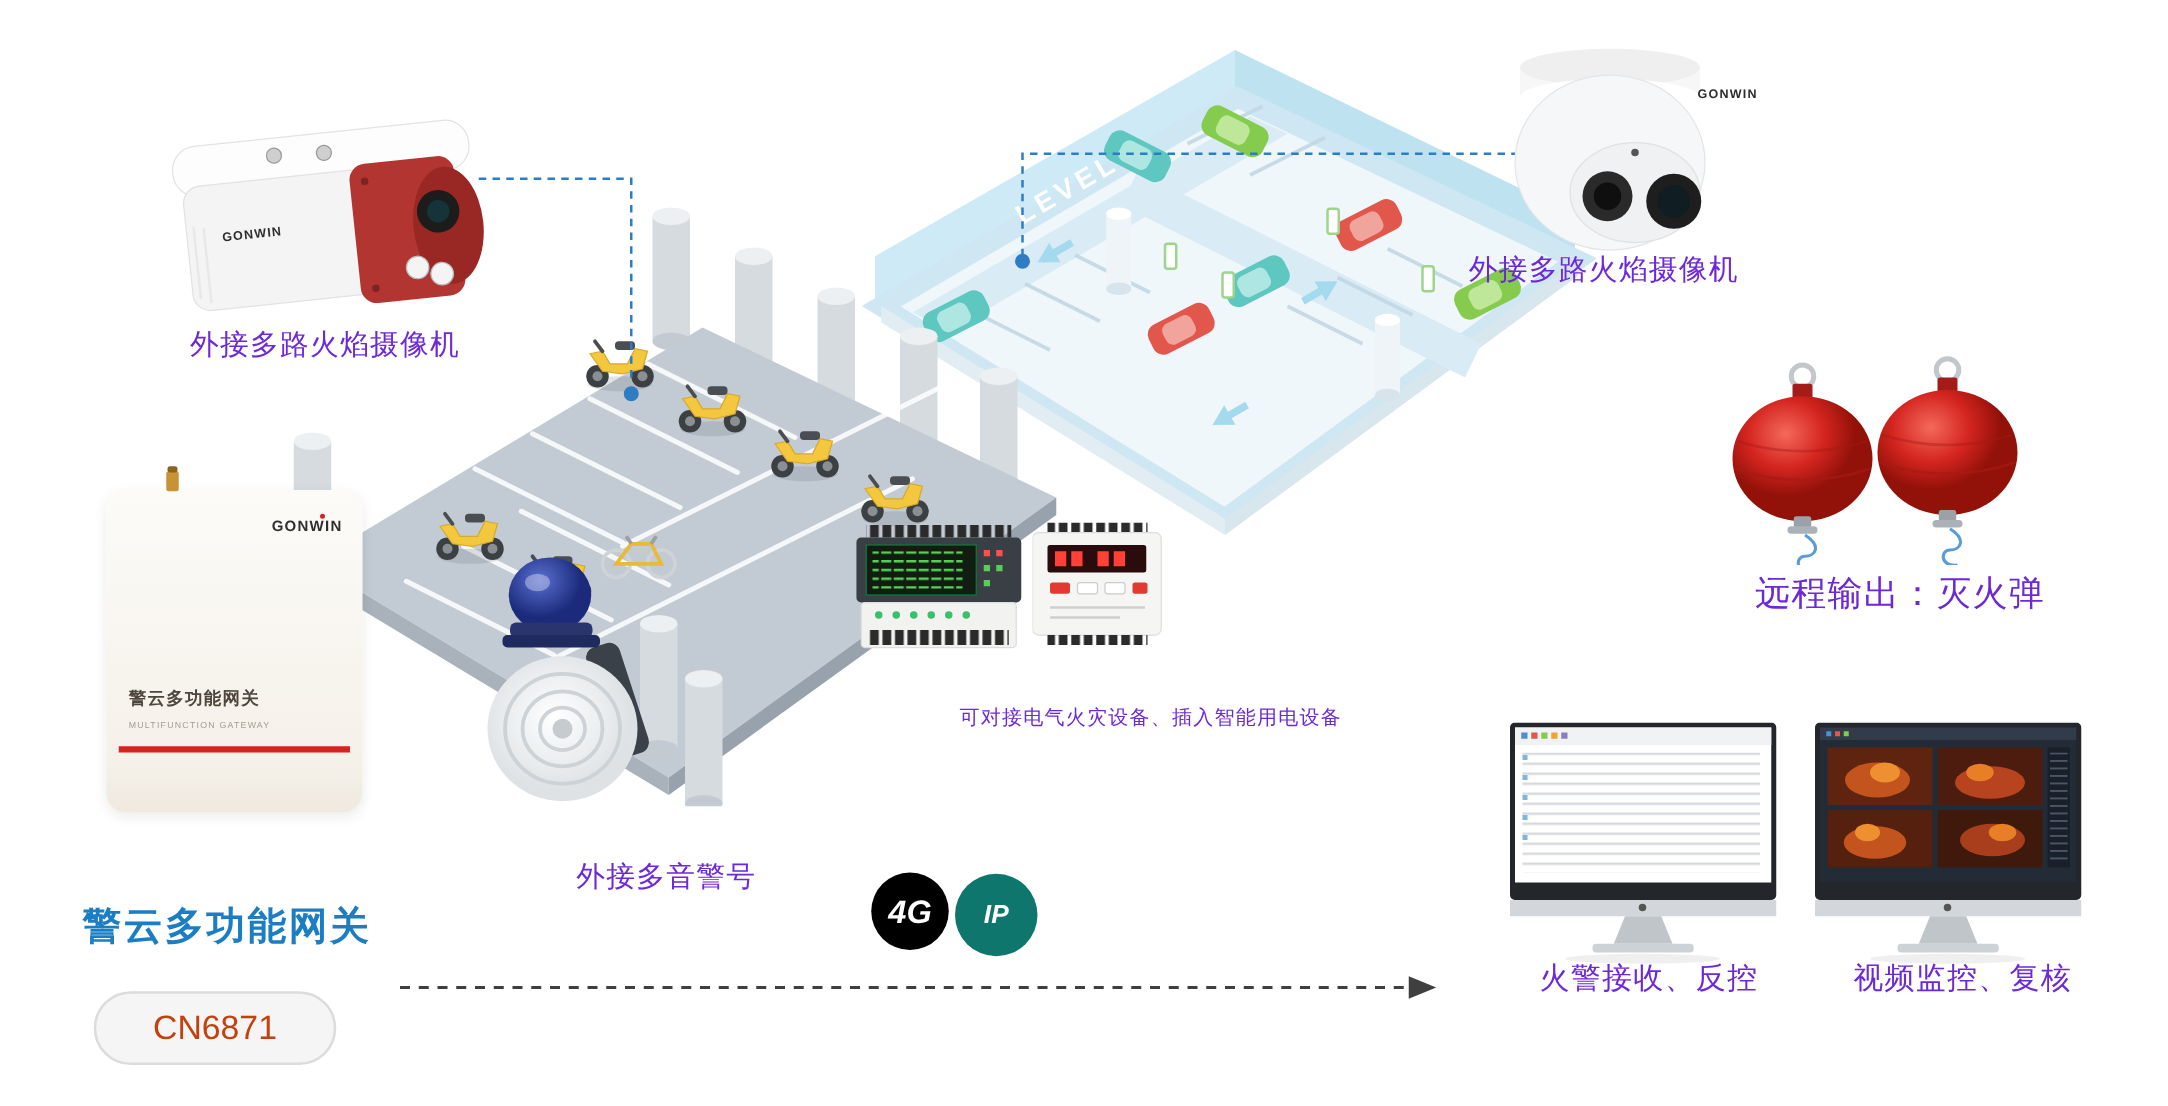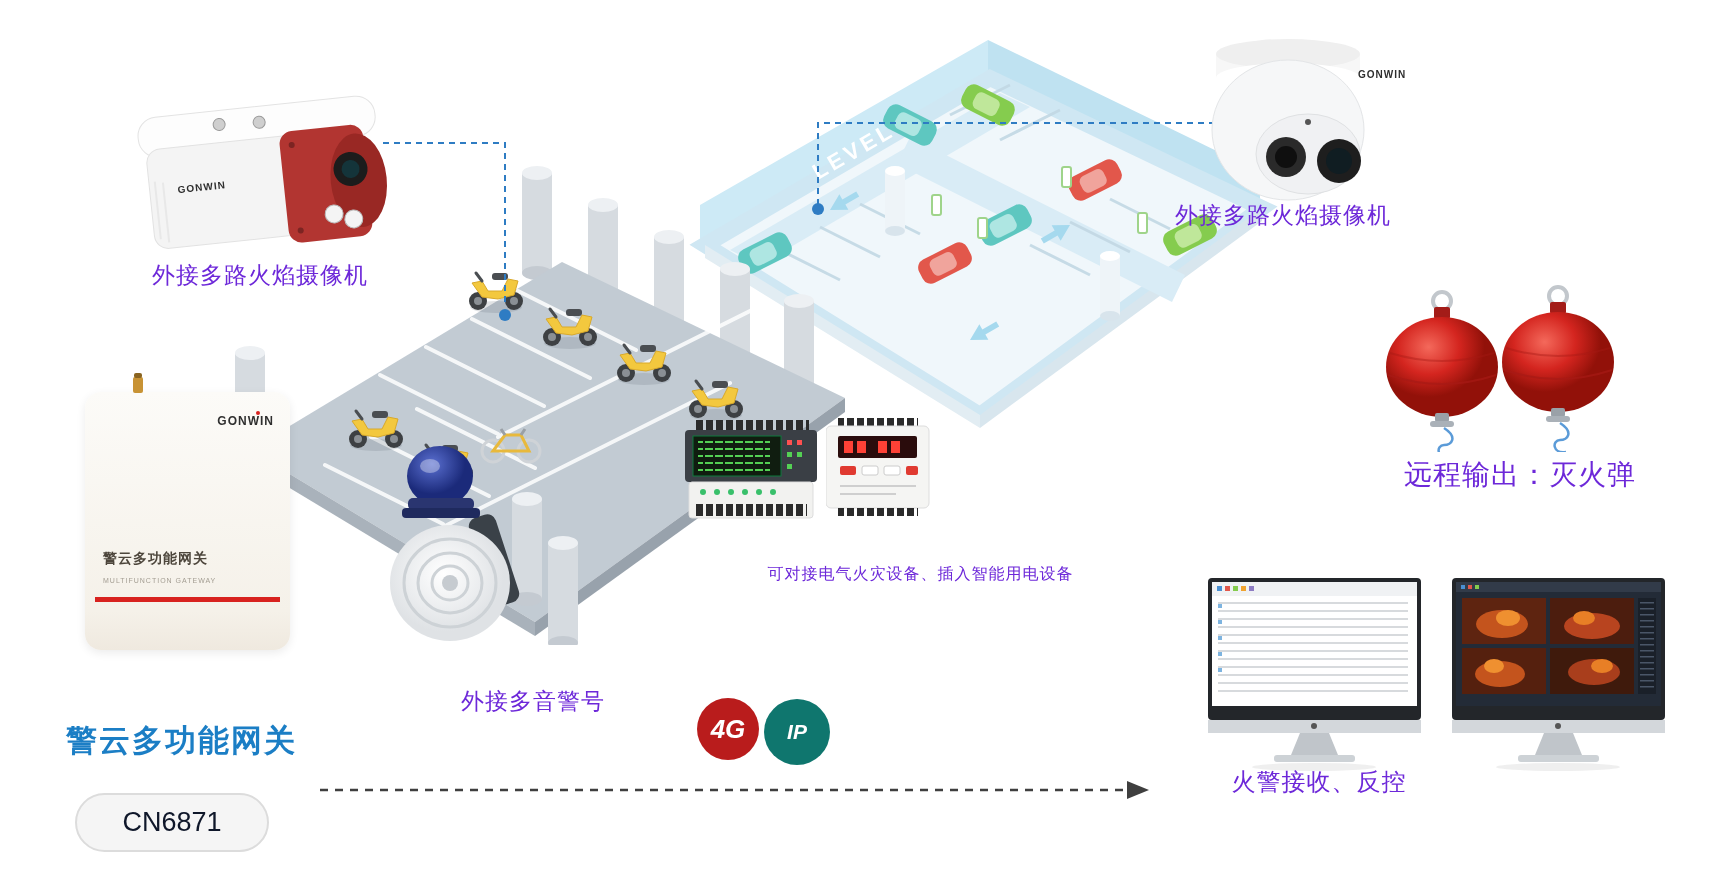--- a/index.html
+++ b/index.html
@@ -3,34 +3,34 @@
 <meta charset="utf-8">
 <style>
   html,body{margin:0;padding:0;background:#fff;}
   .scene{position:relative;width:1734px;height:885px;background:#ffffff;overflow:hidden;
          font-family:"Liberation Sans","DejaVu Sans",sans-serif;}
   .abs{position:absolute;}
   .label{position:absolute;font-size:23px;color:#6d28d9;text-align:center;letter-spacing:1px;}
   .title-blue{position:absolute;left:66px;top:720px;font-size:31px;font-weight:bold;color:#1b7ec5;letter-spacing:2px;}
   .model-pill{position:absolute;left:75px;top:793px;width:190px;height:55px;border:2px solid #dcdcdc;
               border-radius:30px;background:#f5f5f5;display:flex;align-items:center;justify-content:center;
-              font-size:27px;color:#0f172a;}
+              font-size:27px;color:#c2410c;}
   .gateway{position:absolute;left:85px;top:392px;width:205px;height:258px;border-radius:16px;
            background:linear-gradient(180deg,#fcfbf8 0%,#f5f1e9 85%,#efe9df 100%);
            box-shadow:0 3px 10px rgba(0,0,0,0.08);}
   .gateway .antenna{position:absolute;left:48px;top:-15px;width:10px;height:16px;background:#c89335;border-radius:2px;}
   .gateway .antenna::after{content:"";position:absolute;left:1px;top:-4px;width:8px;height:5px;background:#8a6420;border-radius:2px;}
   .gateway .brand{position:absolute;right:16px;top:22px;font-size:12px;font-weight:bold;color:#2f2f2f;letter-spacing:1px;}
   .gateway .brand::after{content:"";position:absolute;right:14px;top:-3px;width:4px;height:4px;background:#d8221f;border-radius:50%;}
   .gateway .dev-name{position:absolute;left:18px;bottom:82px;font-size:14px;font-weight:bold;color:#4d463c;letter-spacing:1px;}
   .gateway .dev-sub{position:absolute;left:18px;bottom:66px;font-size:7px;color:#a39d92;letter-spacing:1px;}
   .gateway .red-line{position:absolute;left:10px;right:10px;bottom:48px;height:5px;background:#d8221f;}
   .badge{position:absolute;border-radius:50%;display:flex;align-items:center;justify-content:center;
          color:#fff;font-weight:bold;font-style:italic;}
-  .badge-4g{left:697px;top:698px;width:62px;height:62px;background:#b91c1c;font-size:26px;}
+  .badge-4g{left:697px;top:698px;width:62px;height:62px;background:#000000;font-size:26px;}
   .badge-ip{left:764px;top:699px;width:66px;height:66px;background:#0f766e;font-size:21px;}
 </style>
 </head>
 <body>
 
 <div class="scene">
 
   <svg class="abs" style="left:670px;top:25px;" width="620" height="420" viewBox="0 0 620 420">
 
     <polygon points="30,172 318,7 318,15 30,180" fill="#ffffff"></polygon>
@@ -414,14 +414,15 @@
         <ellipse cx="150" cy="88" rx="11" ry="7" fill="#e87f26"></ellipse>
       <rect x="186" y="20" width="18" height="96" fill="#1a2029"></rect>
         <rect x="188" y="24" width="14" height="88" fill="url(#rowsR)"></rect>
     </g>
     <rect x="0" y="142" width="213" height="13" fill="#d3d7db"></rect>
     <circle cx="106" cy="148" r="3" fill="#555555"></circle>
     <polygon points="92,155 121,155 130,177 83,177" fill="#c0c5ca"></polygon>
     <rect x="66" y="177" width="81" height="7" rx="3" fill="#cdd2d6"></rect>
     <ellipse cx="106" cy="189" rx="62" ry="4" fill="#efefef"></ellipse>
   </svg>
+  <div class="label" style="left:1460px;top:766px;width:220px;font-size:24px;">视频监控、复核</div>
 
 </div>
 
 </body></html>

